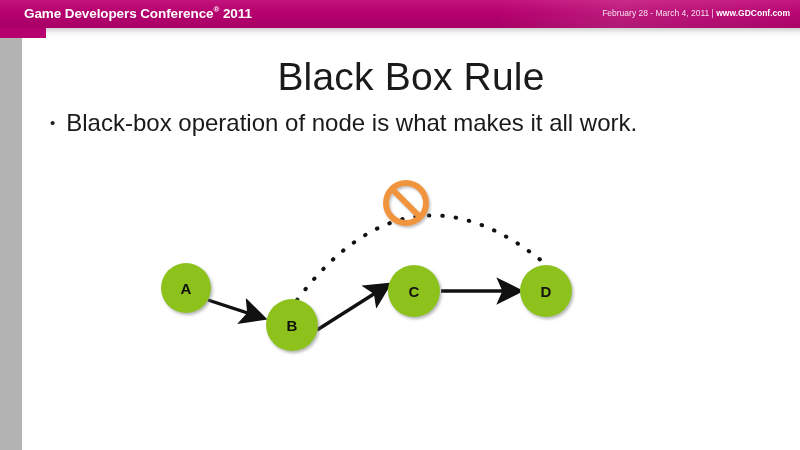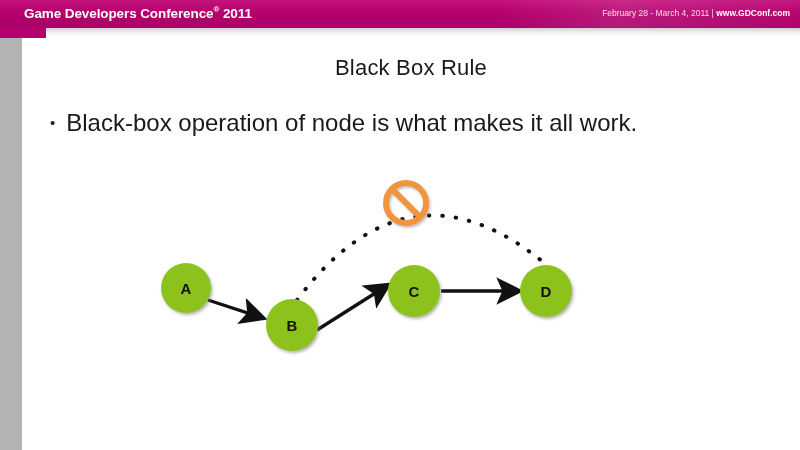--- a/index.html
+++ b/index.html
@@ -106,21 +106,21 @@
     z-index: 4;
   }
 
   
   .slide-title {
     position: absolute;
     left: 22px;
     top: 55px;
     width: 778px;
     text-align: center;
-    font-size: 22px;
+    font-size: 39px;
     color: #1a1a1a;
     letter-spacing: 0.2px;
   }
   .bullet-row {
     position: absolute;
     left: 50px;
     top: 110px;
     display: flex;
     align-items: flex-start;
   }

